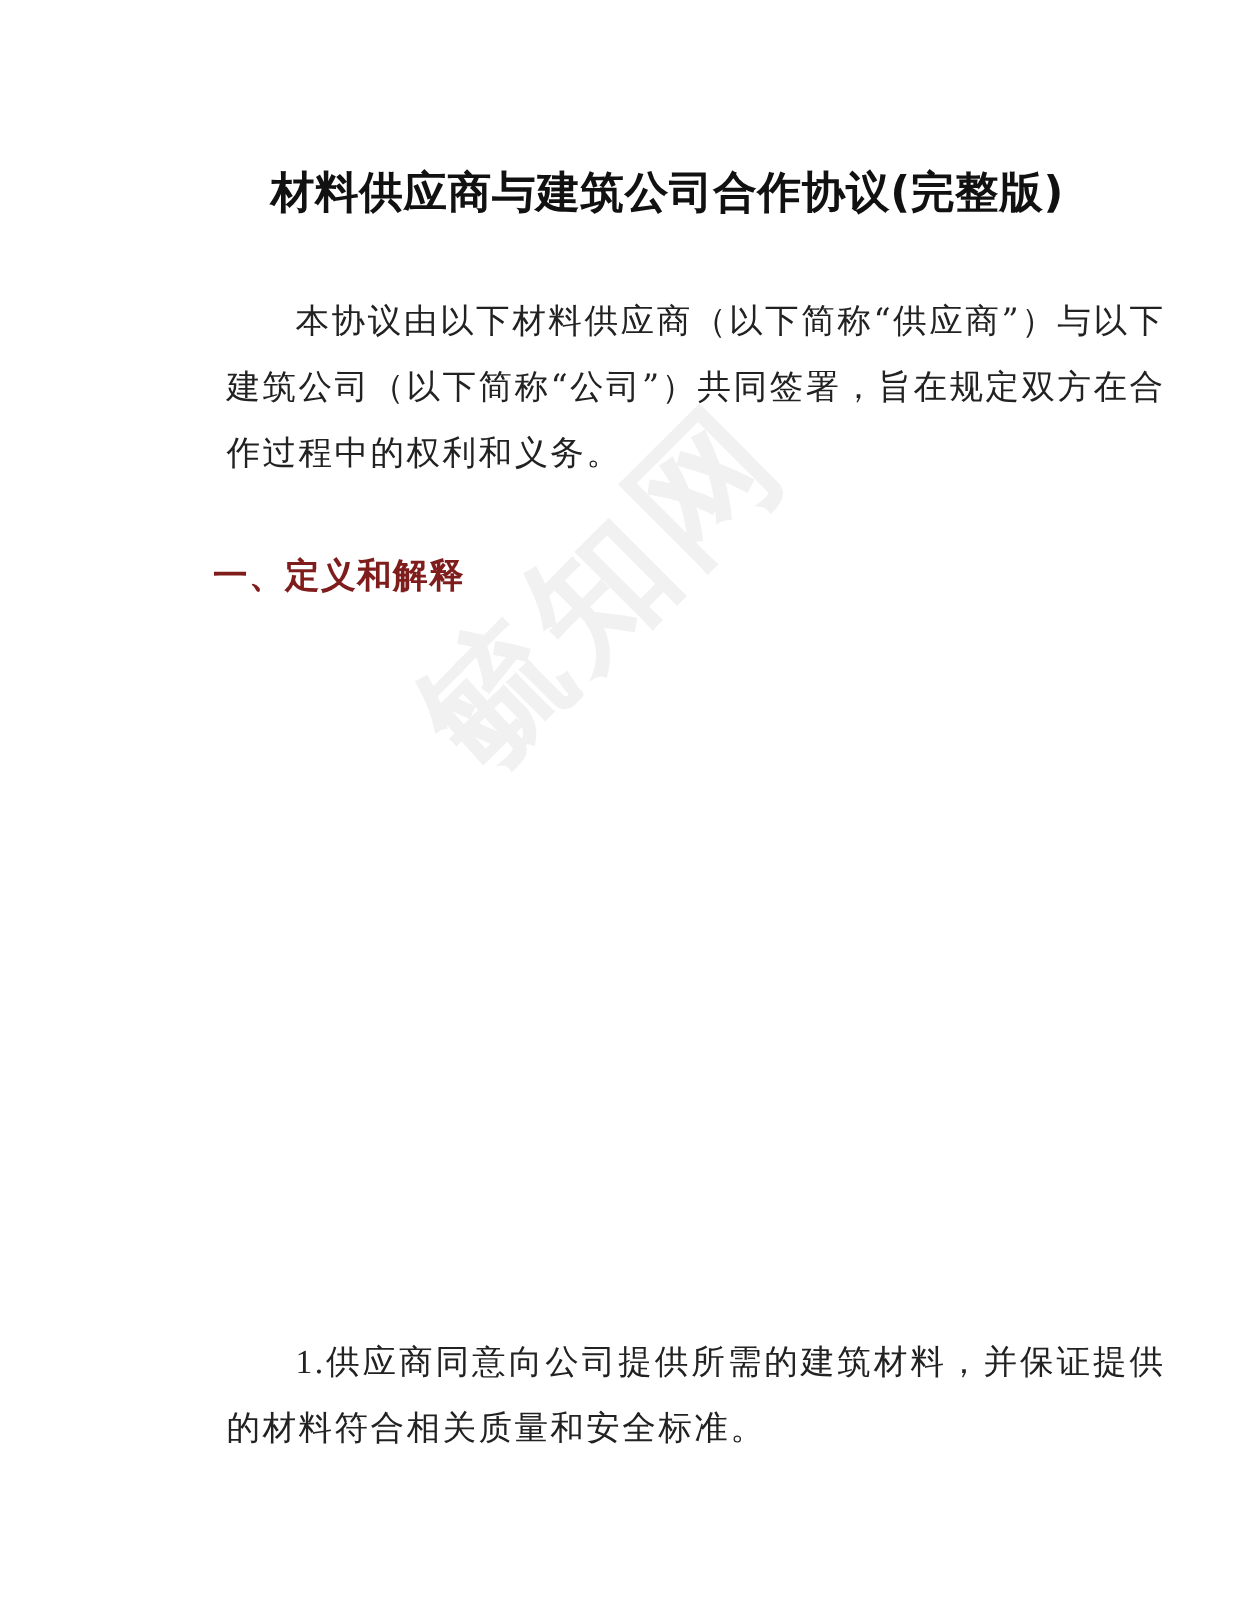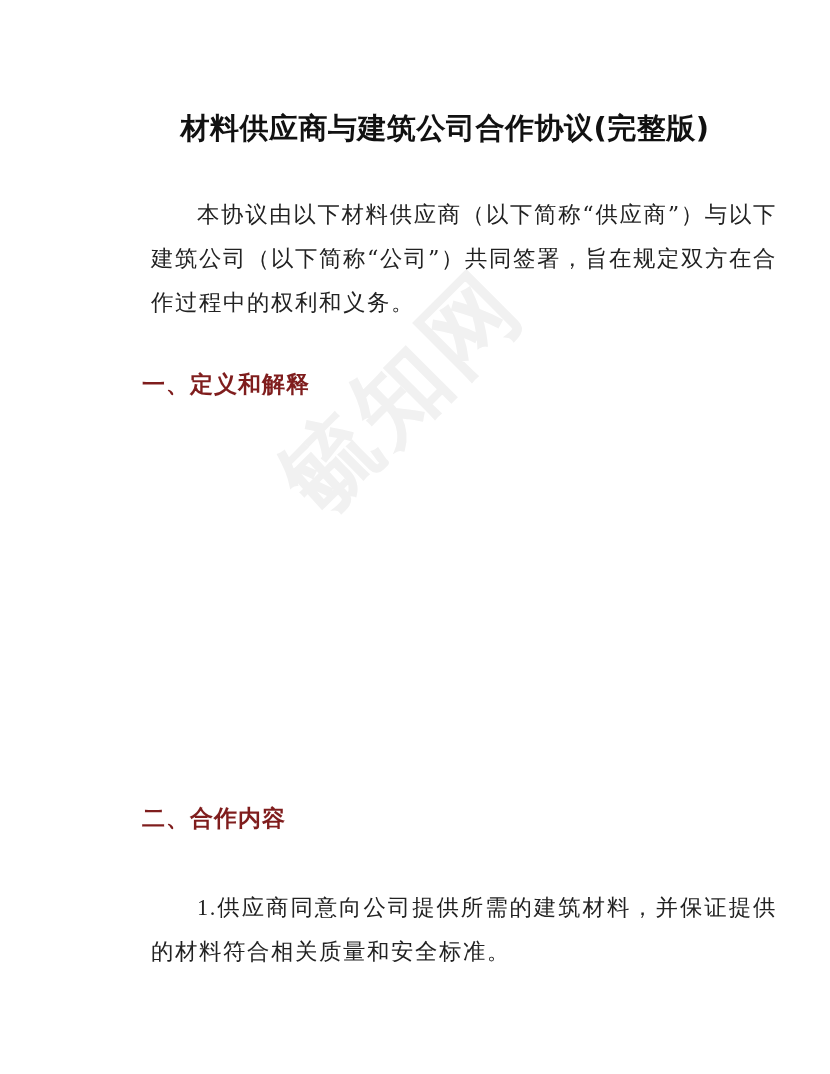--- a/index.html
+++ b/index.html
@@ -87,17 +87,16 @@
   <div class="watermark">毓知网</div>
 
   <div class="title">材料供应商与建筑公司合作协议(完整版)</div>
 
   <div class="block indent" style="top:192px;">本协议由以下材料供应商（以下简称“供应商”）与以下建筑公司（以下简称“公司”）共同签署，旨在规定双方在合作过程中的权利和义务。</div>
 
   <div class="heading" style="top:362px;">一、定义和解释</div>
 
 
 
-  <div class="heading" style="top:796px;">二、合作内容</div>
 
   <div class="block indent" style="top:886px;font-family:Liberation Serif, serif;">1.供应商同意向公司提供所需的建筑材料，并保证提供的材料符合相关质量和安全标准。</div>
 
 </div>
 
 </body></html>

